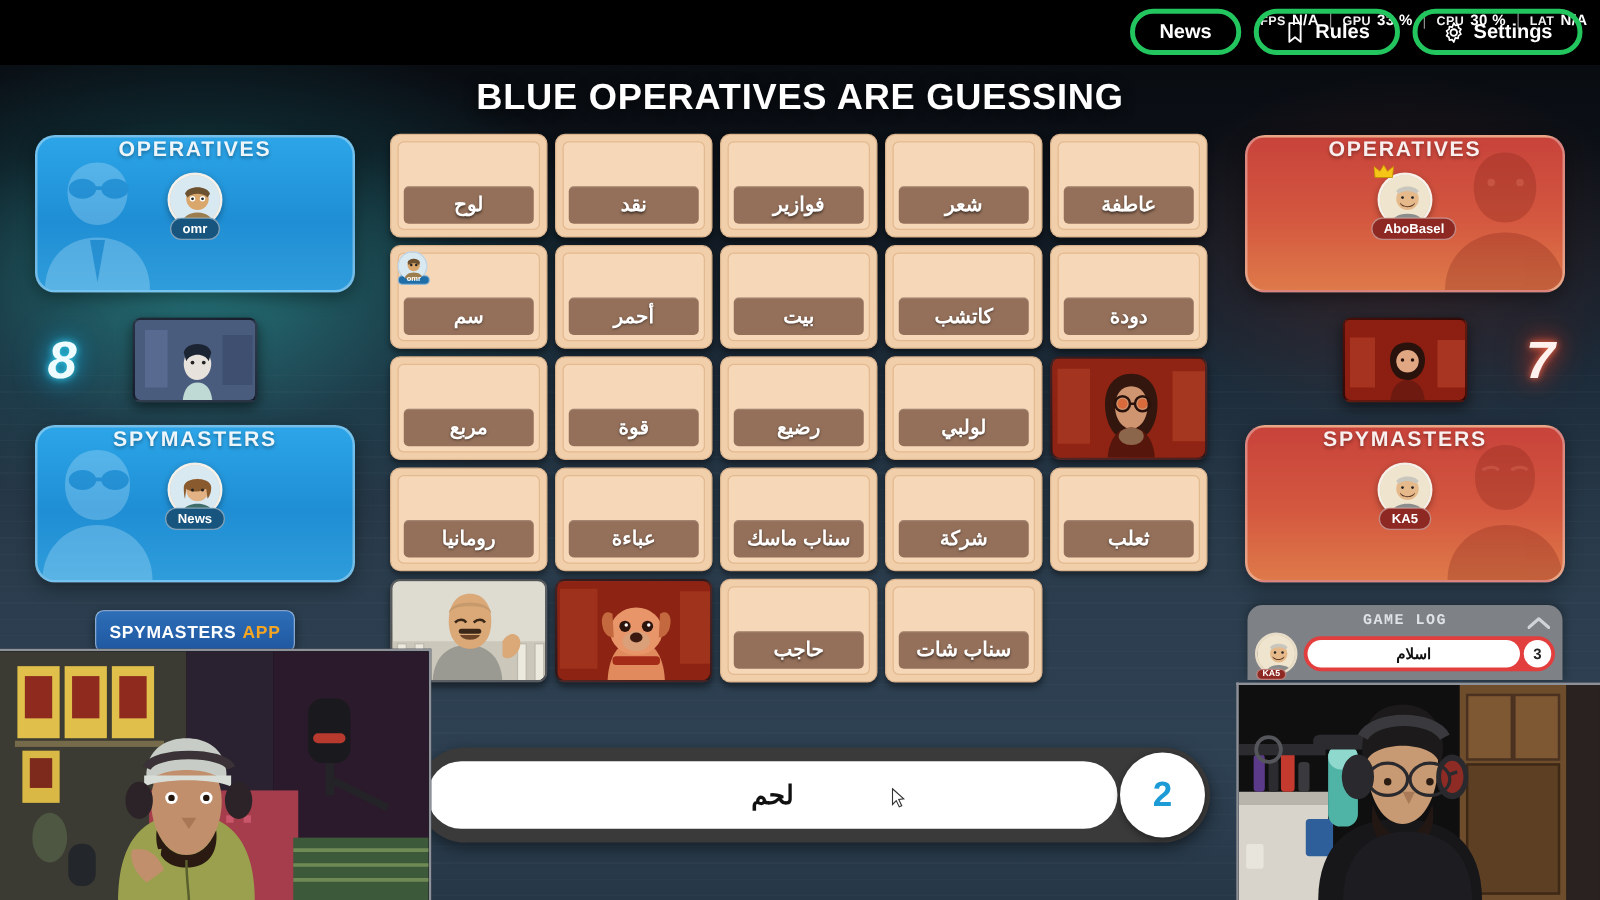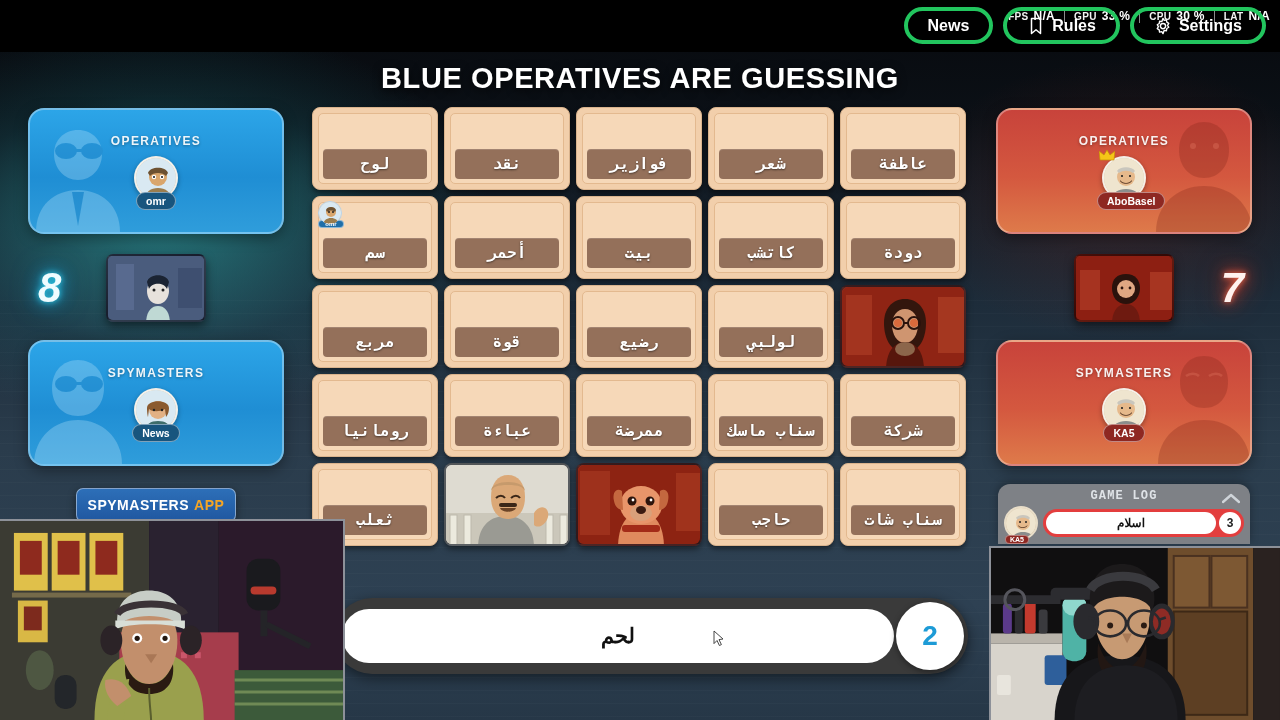--- a/index.html
+++ b/index.html
@@ -81,23 +81,23 @@
     box-shadow: 0 4px 14px rgba(0,0,0,.38);
   }
   .team-box.blue {
     background: linear-gradient(180deg, #2ca5e8 0%, #1f8ed4 55%, #2f9ddb 100%);
   }
   .team-box.red {
     background: linear-gradient(180deg, #c8433b 0%, #d4583f 55%, #de7a4a 100%);
   }
   .team-box-title {
     position: relative; z-index: 3;
-    text-align: center; padding-top: 24px;
+    text-align: center; padding-top: 0;
     color: rgba(255,255,255,.92);
-    font-size: 12px; font-weight: 800; letter-spacing: 1.4px;
+    font-size: 17px; font-weight: 800; letter-spacing: 1.4px;
     text-shadow: 0 1px 3px rgba(0,0,0,.35);
   }
   .ghost {
     position: absolute; bottom: 0; z-index: 1; opacity: .30;
     pointer-events: none;
   }
   .ghost.left { left: -4px; }
   .ghost.right { right: -6px; }
 
   .member-wrap {
@@ -202,21 +202,20 @@
   .word-bar {
     width: calc(100% - 8px); margin: 0 4px 4px;
     height: 30px;
     background: #94705a;
     border-radius: 4px;
     display: flex; align-items: center; justify-content: center;
     color: #fff; font-size: 16px; font-weight: 700;
     direction: rtl;
     text-shadow: 0 1px 2px rgba(0,0,0,.5);
     box-shadow: inset 0 1px 0 rgba(255,255,255,.14);
-    font-family: Liberation Mono, monospace;
   }
   .card-marker {
     position: absolute; left: 5px; top: 4px; z-index: 5;
     width: 26px;
   }
   .card-marker .m-av {
     width: 24px; height: 24px; border-radius: 50%;
     border: 1.5px solid #b9d6ee; overflow: hidden;
     background: radial-gradient(circle at 50% 35%, #e9dcc6 0%, #c9ab84 75%);
   }
@@ -648,25 +647,20 @@
       <ellipse cx="63" cy="62" rx="10" ry="7" fill="#8c664b"></ellipse>
     </svg></div>
       <div class="card word">
         <div class="card-inner">
           <div class="word-bar">رومانيا</div>
         </div>
       </div>
       <div class="card word">
         <div class="card-inner">
           <div class="word-bar">عباءة</div>
-        </div>
-      </div>
-      <div class="card word">
-        <div class="card-inner">
-          <div class="word-bar">ممرضة</div>
         </div>
       </div>
       <div class="card word">
         <div class="card-inner">
           <div class="word-bar">سناب ماسك</div>
         </div>
       </div>
       <div class="card word">
         <div class="card-inner">
           <div class="word-bar">شركة</div>

